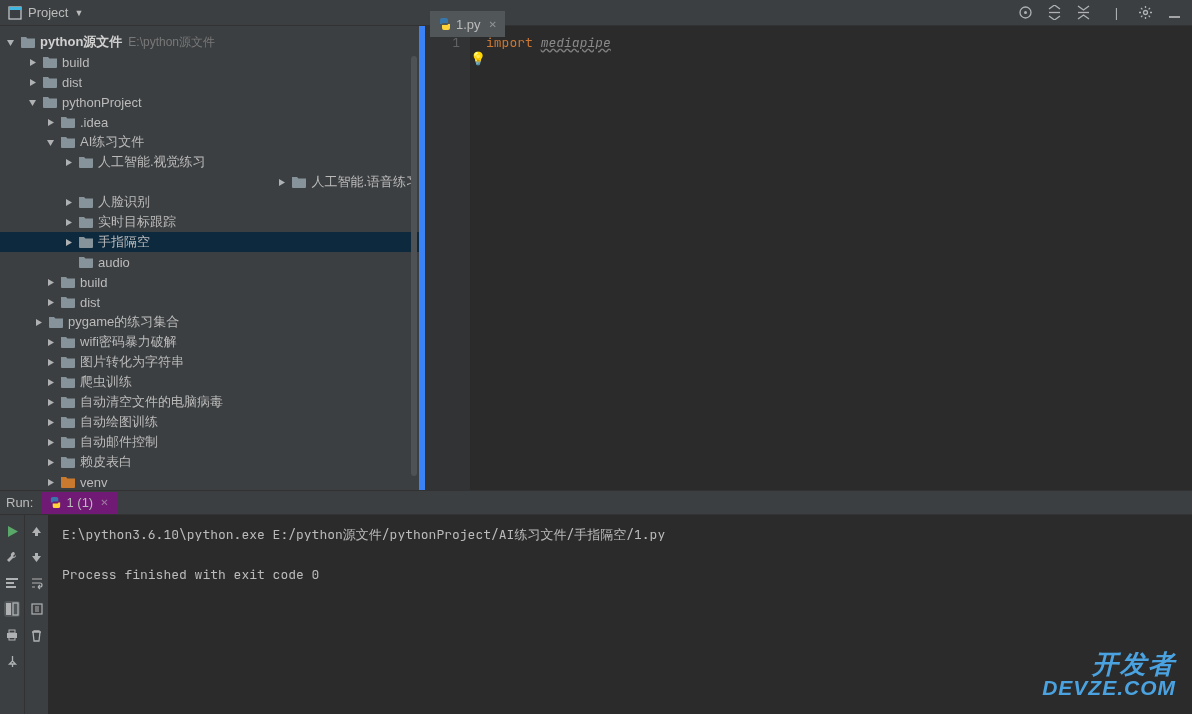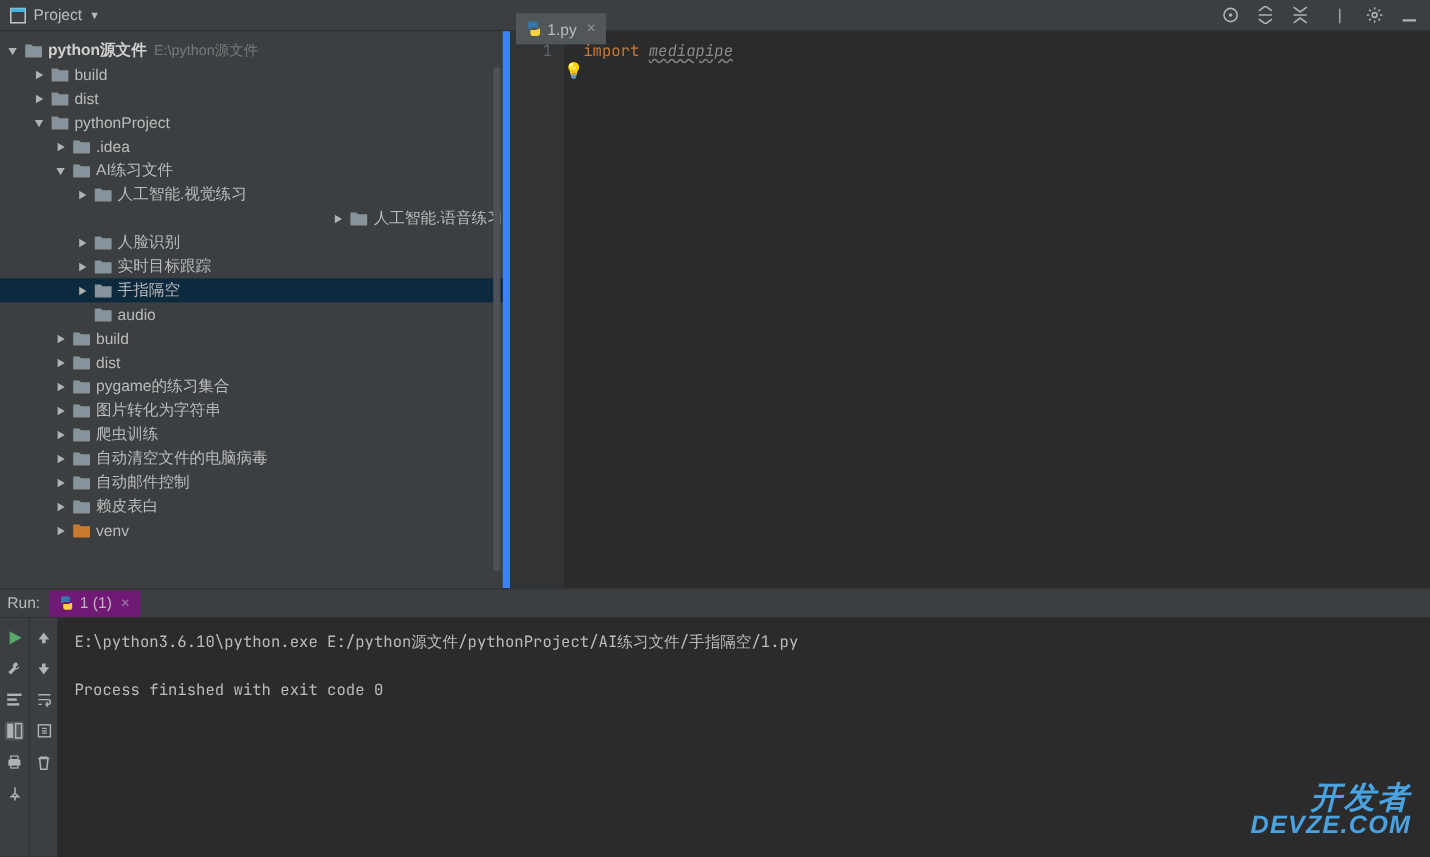--- a/index.html
+++ b/index.html
@@ -295,21 +295,21 @@
               <path d="M2 1 L8 4.5 L2 8 Z" fill="#afb1b3"></path>
             </svg>
           </span>
           <span class="folder-icon">
             <svg width="16" height="14" viewBox="0 0 16 14">
               <path d="M1 2h5l1.5 1.5H15V12a1 1 0 01-1 1H2a1 1 0 01-1-1V2z" fill="#87939a"></path>
             </svg>
           </span>
           <span class="label">dist</span>
         </div>
-        <div class="tree-row" style="padding-left: 44px; align-items: center;">
+        <div class="tree-row" style="padding-left: 32px; align-items: center;">
           <span class="arrow">
             <svg width="9" height="9" viewBox="0 0 9 9">
               <path d="M2 1 L8 4.5 L2 8 Z" fill="#afb1b3"></path>
             </svg>
           </span>
           <span class="folder-icon">
             <svg width="16" height="14" viewBox="0 0 16 14">
               <path d="M1 2h5l1.5 1.5H15V12a1 1 0 01-1 1H2a1 1 0 01-1-1V2z" fill="#87939a"></path>
             </svg>
           </span>
@@ -319,20 +319,33 @@
           <span class="arrow">
             <svg width="9" height="9" viewBox="0 0 9 9">
               <path d="M2 1 L8 4.5 L2 8 Z" fill="#afb1b3"></path>
             </svg>
           </span>
           <span class="folder-icon">
             <svg width="16" height="14" viewBox="0 0 16 14">
               <path d="M1 2h5l1.5 1.5H15V12a1 1 0 01-1 1H2a1 1 0 01-1-1V2z" fill="#87939a"></path>
             </svg>
           </span>
+          <span class="label">wifi密码暴力破解</span>
+        </div>
+        <div class="tree-row" style="padding-left: 44px;">
+          <span class="arrow">
+            <svg width="9" height="9" viewBox="0 0 9 9">
+              <path d="M2 1 L8 4.5 L2 8 Z" fill="#afb1b3"></path>
+            </svg>
+          </span>
+          <span class="folder-icon">
+            <svg width="16" height="14" viewBox="0 0 16 14">
+              <path d="M1 2h5l1.5 1.5H15V12a1 1 0 01-1 1H2a1 1 0 01-1-1V2z" fill="#87939a"></path>
+            </svg>
+          </span>
           <span class="label">图片转化为字符串</span>
         </div>
         <div class="tree-row" style="padding-left: 44px;">
           <span class="arrow">
             <svg width="9" height="9" viewBox="0 0 9 9">
               <path d="M2 1 L8 4.5 L2 8 Z" fill="#afb1b3"></path>
             </svg>
           </span>
           <span class="folder-icon">
             <svg width="16" height="14" viewBox="0 0 16 14">
@@ -346,20 +359,33 @@
             <svg width="9" height="9" viewBox="0 0 9 9">
               <path d="M2 1 L8 4.5 L2 8 Z" fill="#afb1b3"></path>
             </svg>
           </span>
           <span class="folder-icon">
             <svg width="16" height="14" viewBox="0 0 16 14">
               <path d="M1 2h5l1.5 1.5H15V12a1 1 0 01-1 1H2a1 1 0 01-1-1V2z" fill="#87939a"></path>
             </svg>
           </span>
           <span class="label">自动清空文件的电脑病毒</span>
+        </div>
+        <div class="tree-row" style="padding-left: 44px;">
+          <span class="arrow">
+            <svg width="9" height="9" viewBox="0 0 9 9">
+              <path d="M2 1 L8 4.5 L2 8 Z" fill="#afb1b3"></path>
+            </svg>
+          </span>
+          <span class="folder-icon">
+            <svg width="16" height="14" viewBox="0 0 16 14">
+              <path d="M1 2h5l1.5 1.5H15V12a1 1 0 01-1 1H2a1 1 0 01-1-1V2z" fill="#87939a"></path>
+            </svg>
+          </span>
+          <span class="label">自动绘图训练</span>
         </div>
         <div class="tree-row" style="padding-left: 44px;">
           <span class="arrow">
             <svg width="9" height="9" viewBox="0 0 9 9">
               <path d="M2 1 L8 4.5 L2 8 Z" fill="#afb1b3"></path>
             </svg>
           </span>
           <span class="folder-icon">
             <svg width="16" height="14" viewBox="0 0 16 14">
               <path d="M1 2h5l1.5 1.5H15V12a1 1 0 01-1 1H2a1 1 0 01-1-1V2z" fill="#87939a"></path>

